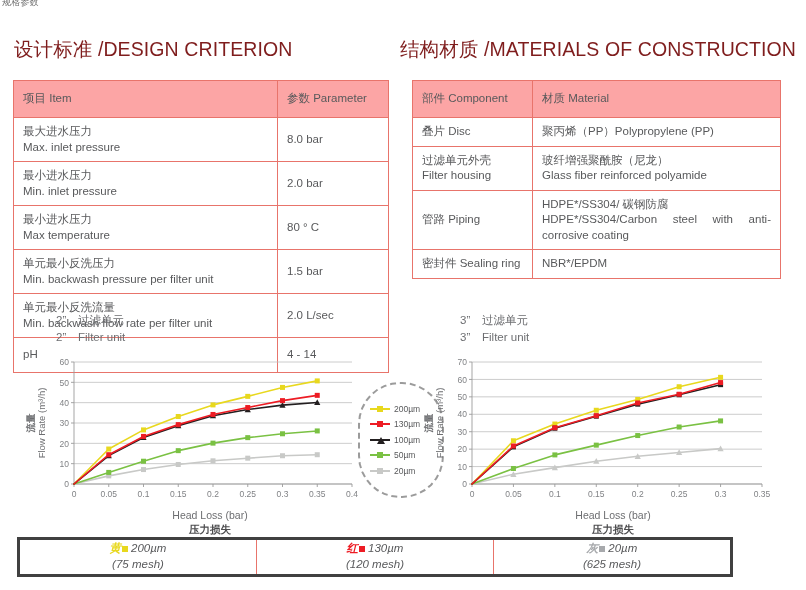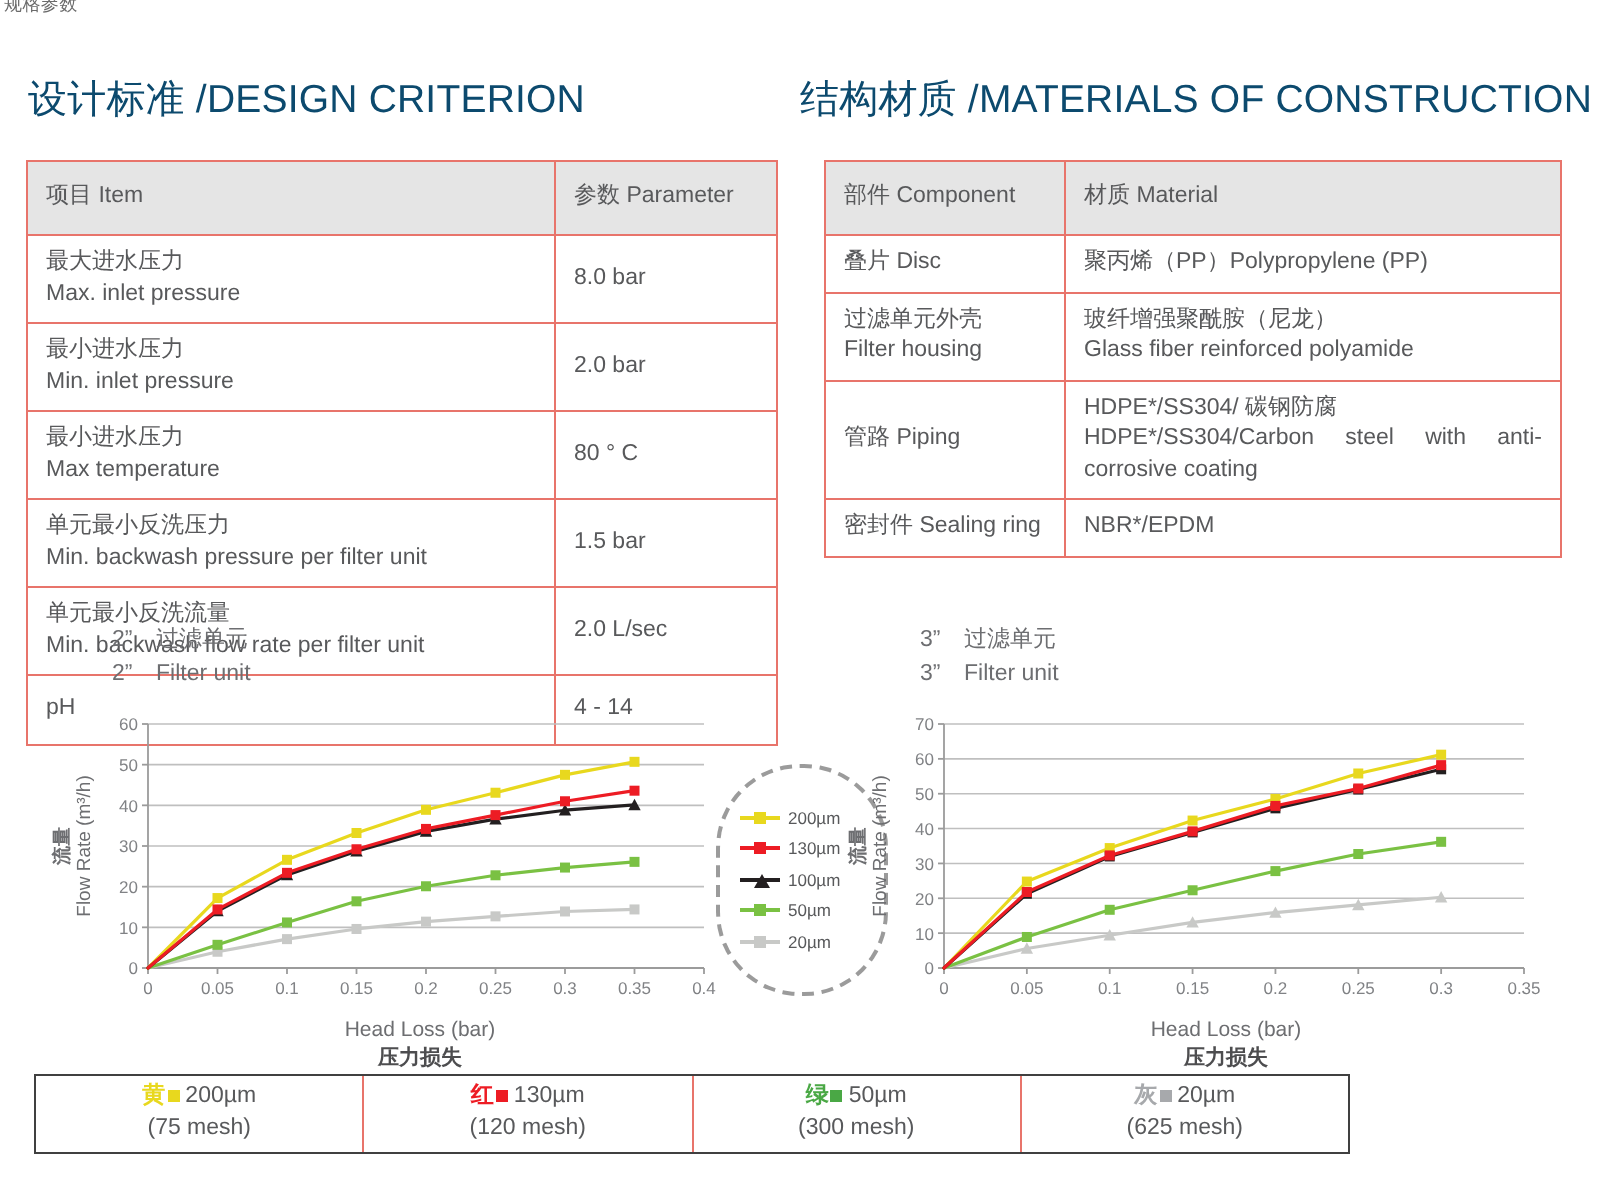--- a/index.html
+++ b/index.html
@@ -17,21 +17,21 @@
   .top-crumb{
     position:absolute;left:2px;top:-4px;
     font-size:9px;color:#6b6b6b;letter-spacing:.2px;
     white-space:nowrap;
   }
 
   
   .sec-title{
     position:absolute;
     font-size:19.5px;
-    color:#0c4a6e;
+    color:#7f1d1d;
     letter-spacing:.1px;
     white-space:nowrap;
   }
   .sec-title .en{font-weight:400;}
   #title-left{left:14px;top:36px;}
   #title-right{left:400px;top:36px;}
 
   
   .spec-table{
     position:absolute;
@@ -43,21 +43,21 @@
   }
   .spec-table td,.spec-table th{
     border:1px solid #e8746b;
     padding:6px 9px;
     text-align:left;
     vertical-align:middle;
     font-weight:400;
     line-height:1.35;
   }
   .spec-table thead th{
-    background:#e5e5e5;
+    background:#fca5a5;
     color:#58595b;
     height:24px;
     font-size:11.5px;
   }
   #table-left{left:13px;top:80px;width:375px;}
   #table-left col.c1{width:264px;}
   #table-left col.c2{width:111px;}
   #table-left tbody td{height:22px;}
 
   #table-right{left:412px;top:80px;width:368px;}
@@ -114,24 +114,25 @@
   }
   .leg-mark{position:absolute;left:7px;top:2px;width:6px;height:6px;}
   .leg-mark.tri{
     width:0;height:0;left:7px;top:2px;
     border-left:4px solid transparent;border-right:4px solid transparent;
   }
 
   
   #color-key{
     position:absolute;left:17px;top:537px;
-    width:658px;height:40px;
-    border:1px solid #404040;
+    width:716px;height:40px;
+    border:3px solid #404040;
     box-sizing:border-box;
     display:flex;
+    font-style:italic;
   }
   .key-cell{
     flex:1;
     border-right:1px solid #e8746b;
     display:flex;flex-direction:column;
     align-items:center;justify-content:center;
     font-size:11.5px;color:#58595b;line-height:1.35;
   }
   .key-cell:last-child{border-right:none;}
   .key-top{white-space:nowrap;}
@@ -502,22 +503,18 @@
   <div id="color-key">
       <div class="key-cell">
         <div class="key-top"><span class="key-cn" style="color: rgb(232, 216, 30);">黄</span><span class="key-sq" style="background: rgb(232, 216, 30);"></span><span>200µm</span></div>
         <div class="key-bot">(75 mesh)</div>
       </div>
       <div class="key-cell">
         <div class="key-top"><span class="key-cn" style="color: rgb(237, 28, 36);">红</span><span class="key-sq" style="background: rgb(237, 28, 36);"></span><span>130µm</span></div>
         <div class="key-bot">(120 mesh)</div>
       </div>
       <div class="key-cell">
-        <div class="key-top"><span class="key-cn" style="color: rgb(74, 168, 69);">绿</span><span class="key-sq" style="background: rgb(74, 168, 69);"></span><span>50µm</span></div>
-        <div class="key-bot">(300 mesh)</div>
-      </div>
-      <div class="key-cell">
         <div class="key-top"><span class="key-cn" style="color: rgb(167, 169, 172);">灰</span><span class="key-sq" style="background: rgb(167, 169, 172);"></span><span>20µm</span></div>
         <div class="key-bot">(625 mesh)</div>
       </div>
     </div>
 
 </div>
 
 </body></html>

